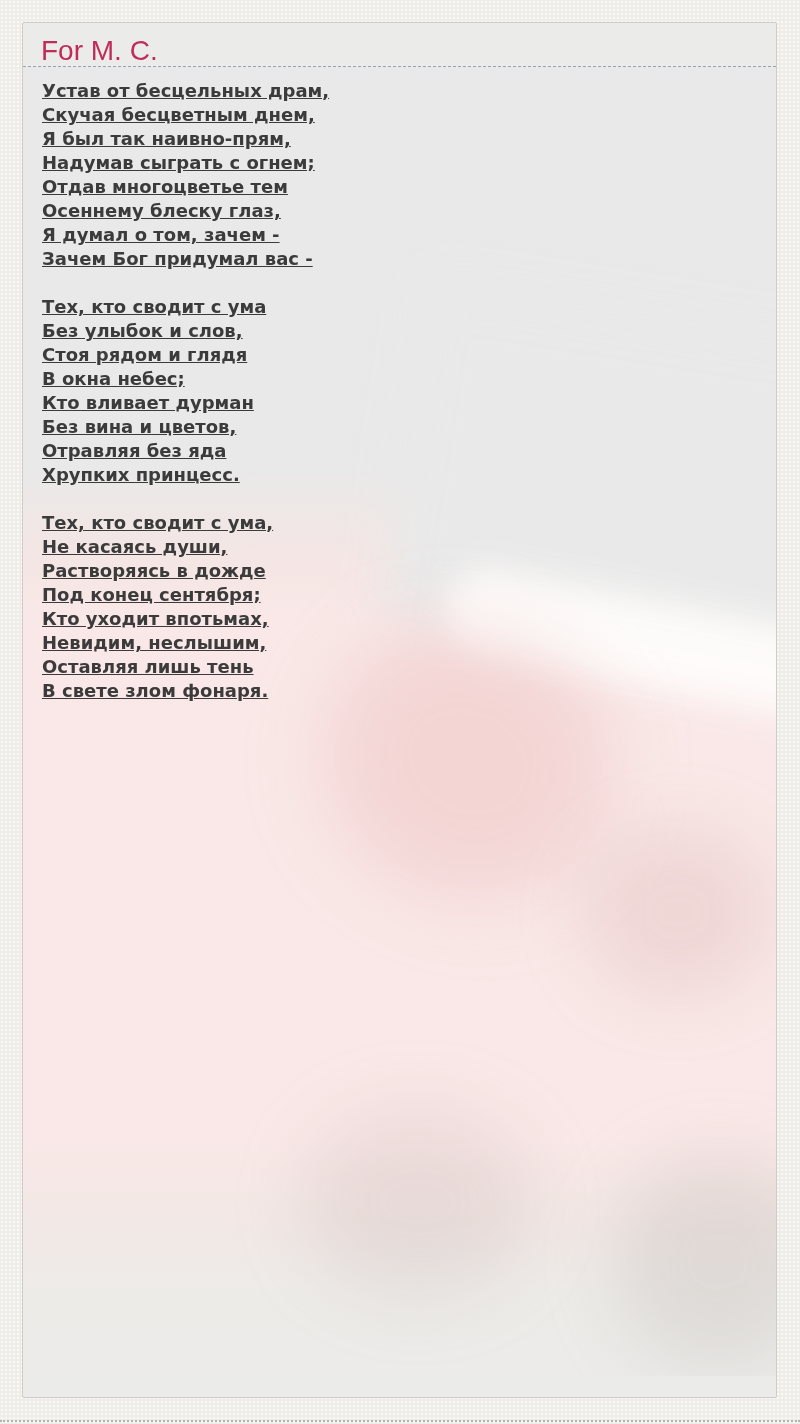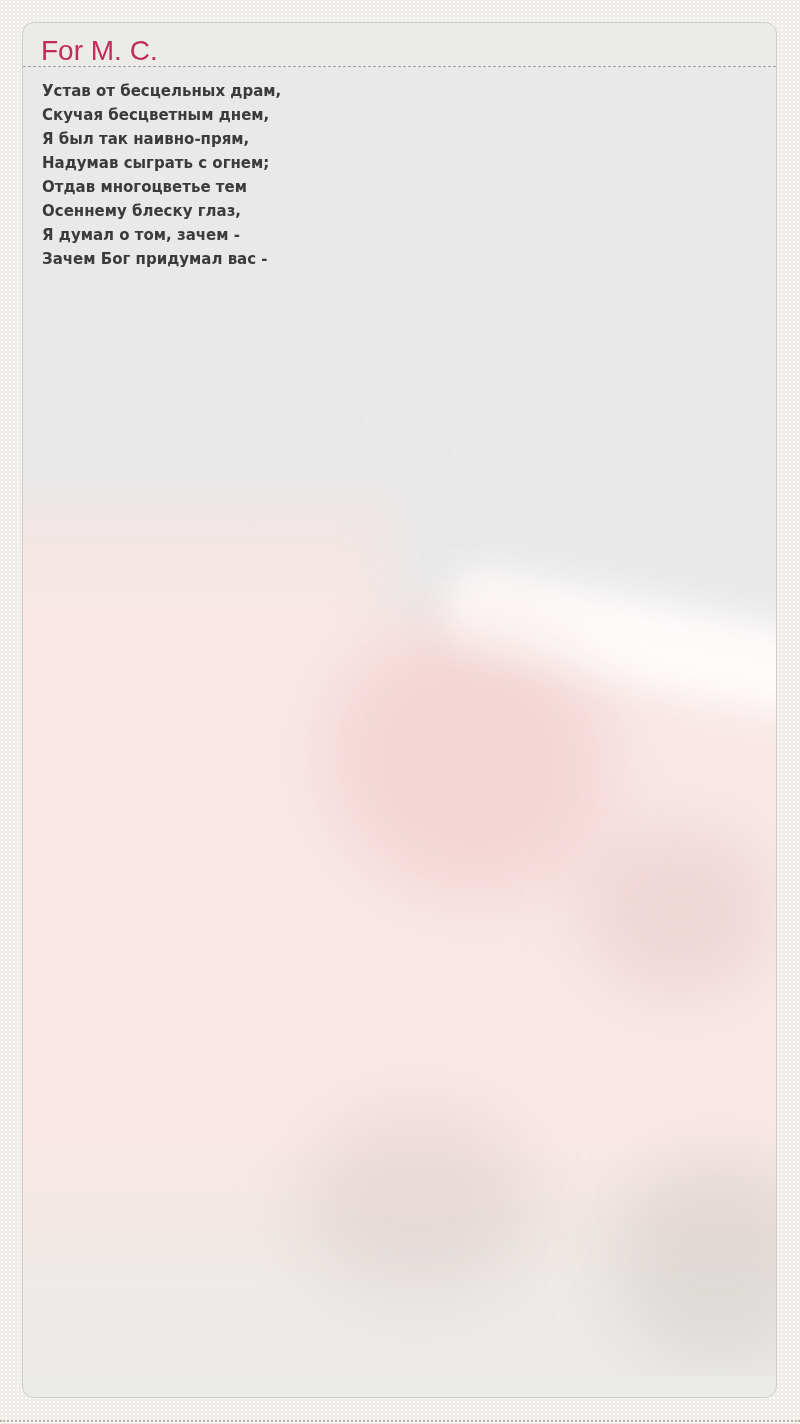--- a/index.html
+++ b/index.html
@@ -16,21 +16,21 @@
       radial-gradient(rgba(255,255,255,0.75) 1px, rgba(120,115,100,0.05) 1.3px, rgba(0,0,0,0) 1.6px);
     background-size: 4px 4px;
   }
   .card {
     position: absolute;
     left: 22px; top: 22px;
     width: 755px; height: 1376px;
     box-sizing: border-box;
     background: #ebebea;
     border: 1px solid #ceccc8;
-    border-radius: 12px;
+    border-radius: 2px;
     overflow: hidden;
   }
   .header {
     position: relative;
     z-index: 3;
     padding: 13px 18px 0 18px;
     border-bottom: 1px dashed #9aa2b2;
   }
   .title {
     margin: 0;
@@ -103,23 +103,24 @@
     background: rgba(178,172,168,0.25);
     filter: blur(34px);
     border-radius: 50%;
   }
   .lyrics {
     position: relative;
     z-index: 2;
     padding: 12px 18px 0 19px;
     font-family: "DejaVu Sans", sans-serif;
     font-weight: 700;
-    font-size: 15px;
+    font-size: 18px;
     line-height: 24px;
     color: #3b3b3b;
+    text-decoration: underline;
   }
   .stanza { margin: 0 0 24px 0; }
   .bottom-dots {
     position: absolute;
     left: 0; right: 0; bottom: 2px;
     border-top: 2px dotted #b7b3aa;
   }
 </style>
 </head>
 <body>
@@ -135,18 +136,20 @@
       <div class="bg">
         <div class="bg-gray-wedge"></div>
         <div class="bg-white-streak"></div>
         <div class="bg-smudge-1"></div>
         <div class="bg-smudge-2"></div>
         <div class="bg-smudge-3"></div>
         <div class="bg-smudge-4"></div>
       </div>
       <div class="lyrics">
           <p class="stanza">Устав от бесцельных драм,<br>Скучая бесцветным днем,<br>Я был так наивно-прям,<br>Надумав сыграть с огнем;<br>Отдав многоцветье тем<br>Осеннему блеску глаз,<br>Я думал о том, зачем -<br>Зачем Бог придумал вас -</p>
+          <p class="stanza">Тех, кто сводит с ума<br>Без улыбок и слов,<br>Стоя рядом и глядя<br>В окна небес;<br>Кто вливает дурман<br>Без вина и цветов,<br>Отравляя без яда<br>Хрупких принцесс.</p>
+          <p class="stanza">Тех, кто сводит с ума,<br>Не касаясь души,<br>Растворяясь в дожде<br>Под конец сентября;<br>Кто уходит впотьмах,<br>Невидим, неслышим,<br>Оставляя лишь тень<br>В свете злом фонаря.</p>
         </div>
     </div>
 
   </div>
   <div class="bottom-dots"></div>
 </div>
 
 </body></html>

